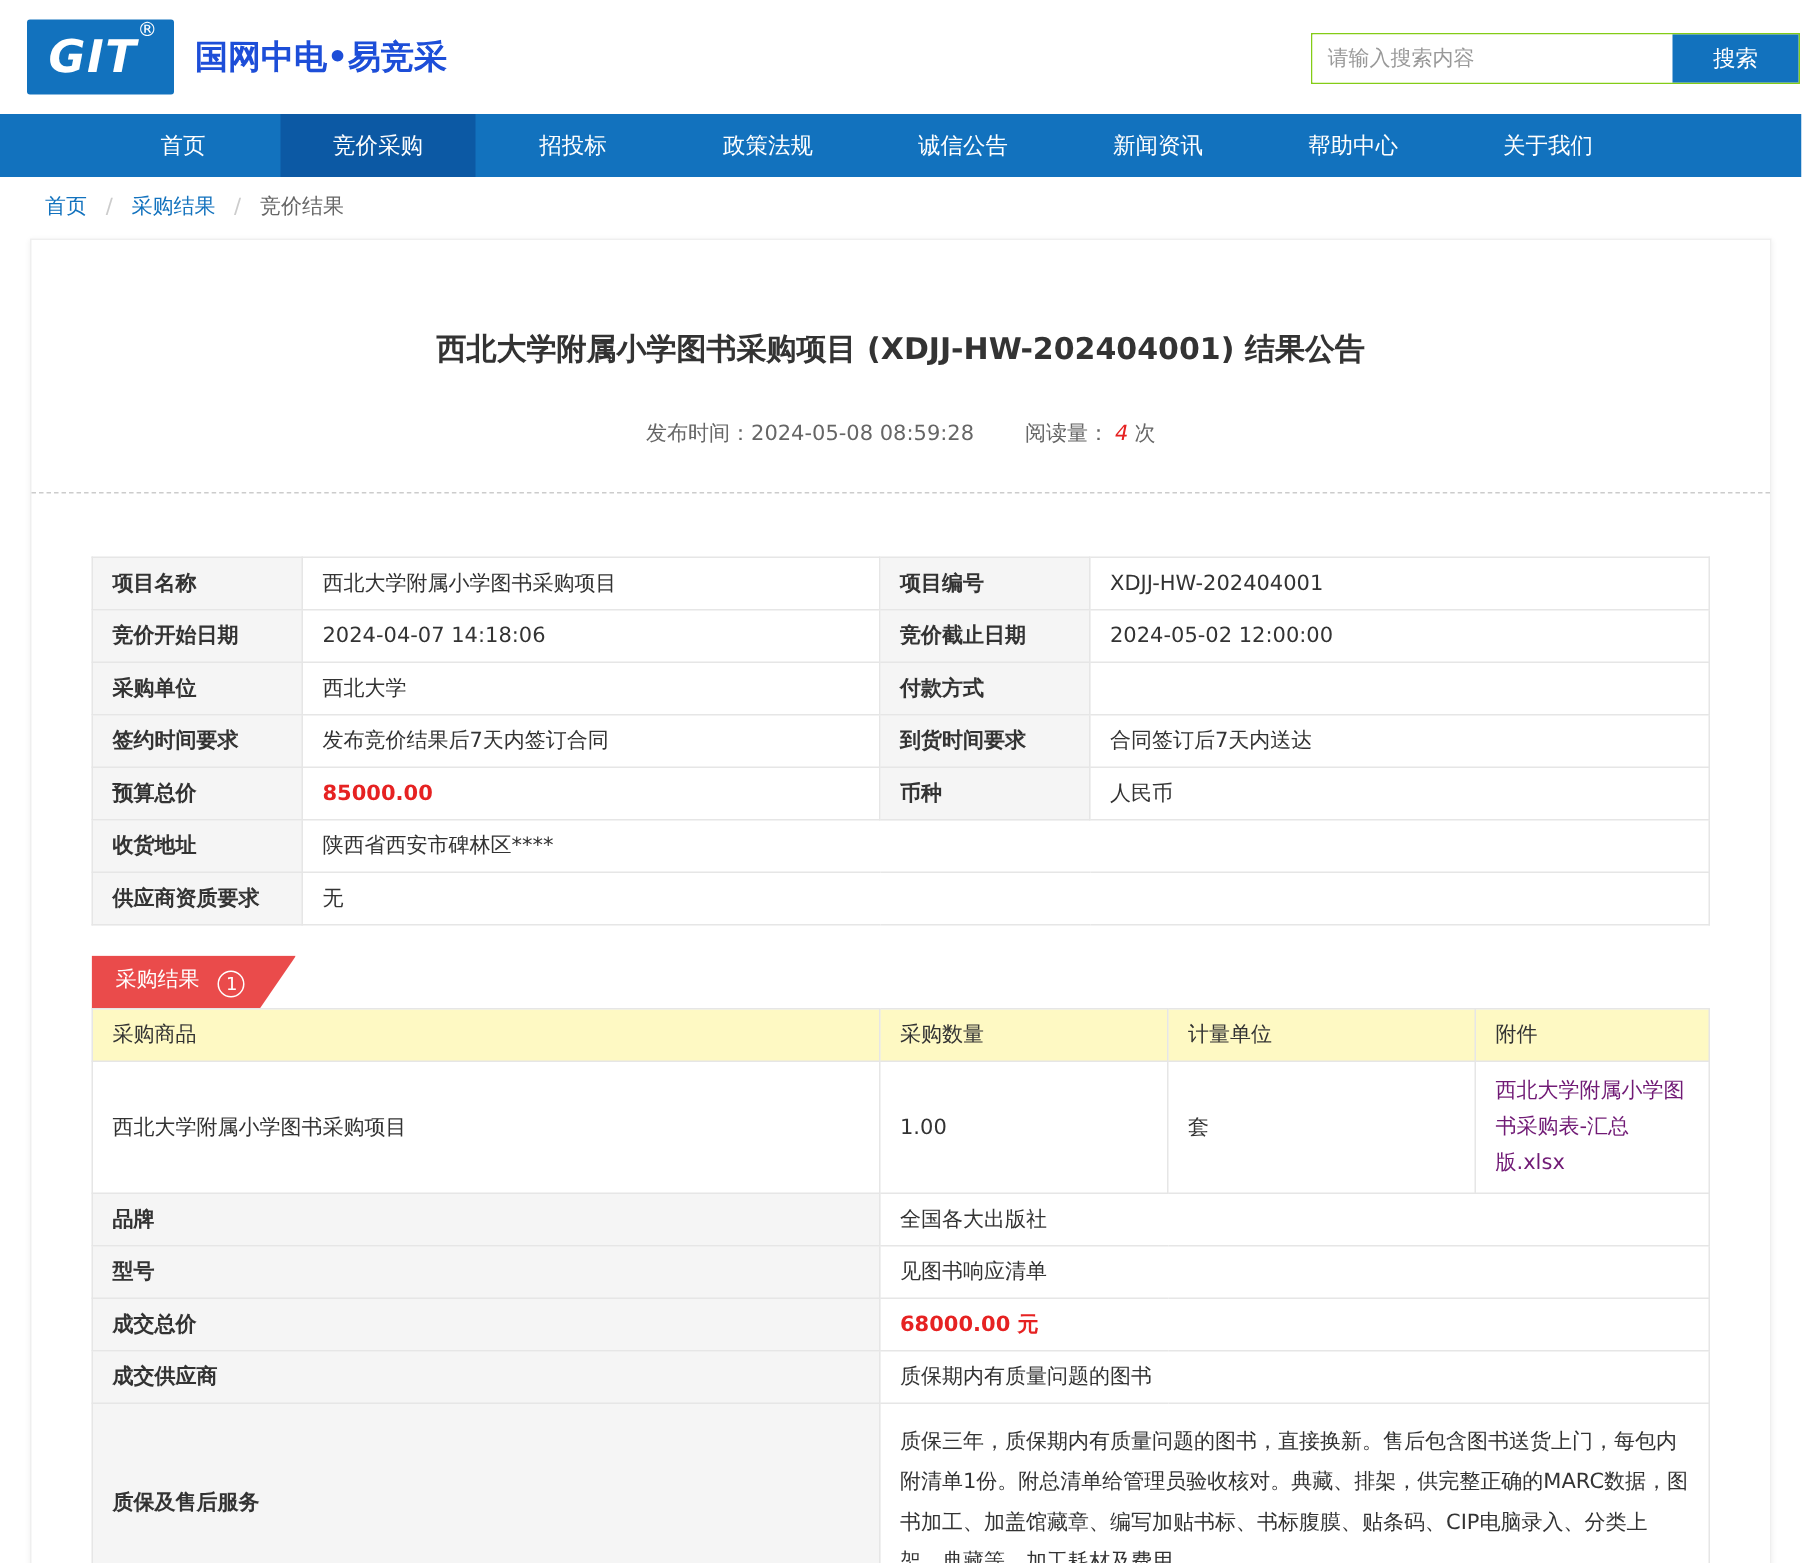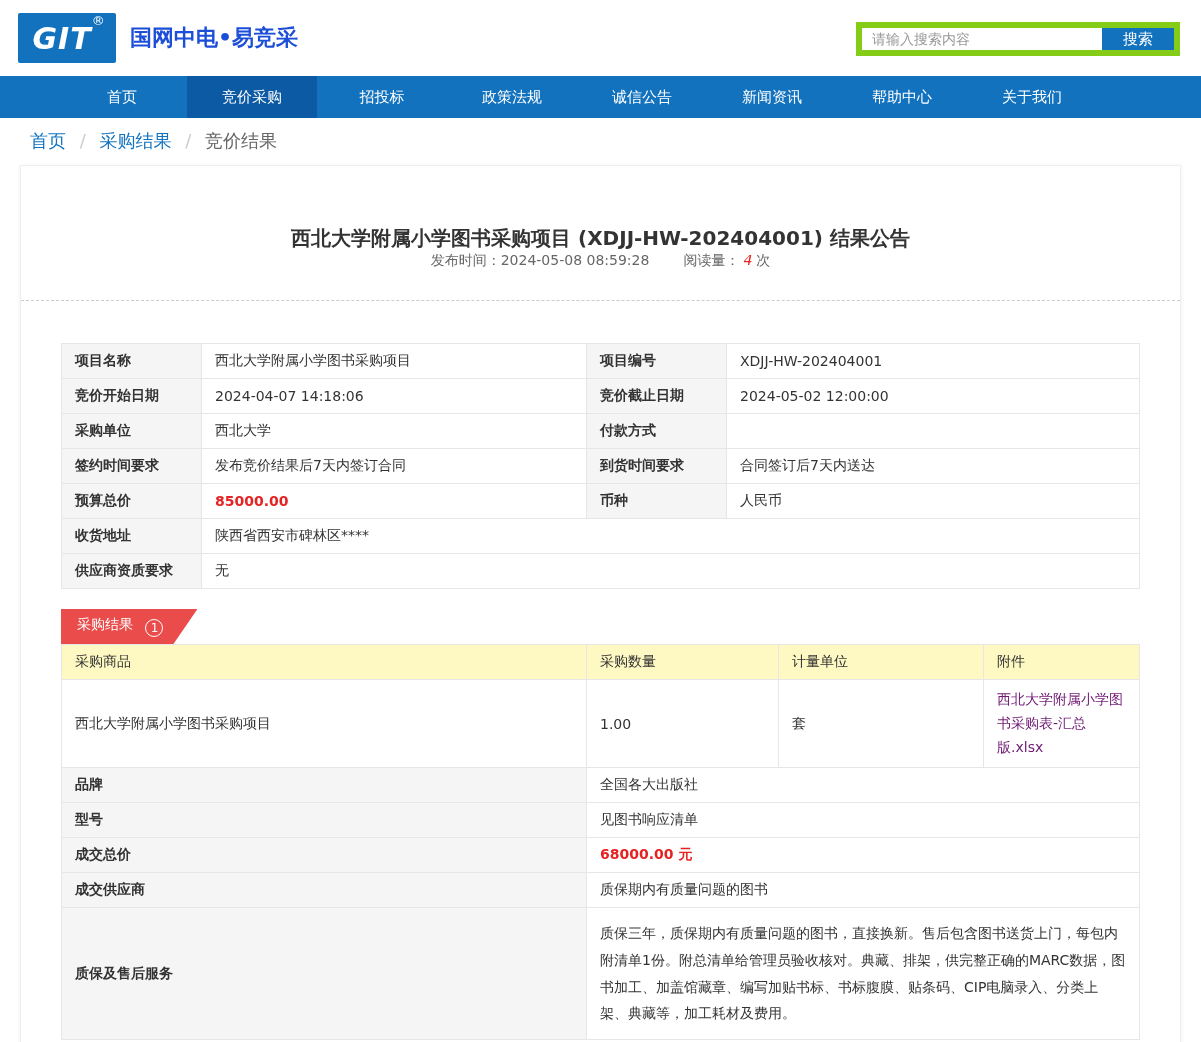--- a/index.html
+++ b/index.html
@@ -5,40 +5,40 @@
   * { margin: 0; padding: 0; box-sizing: border-box; }
   html, body { width: 1201px; background: #fff; font-family: "DejaVu Sans", "Liberation Sans", sans-serif; color: #333; }
   body { position: relative; min-height: 1042px; }
 
   
   .top-header { height: 76px; background: #fff; position: relative; display: flex; align-items: center; padding: 0 13px 0 18px; }
   .logo-box { width: 98px; height: 50px; background: #1272be; color: #fff; display: flex; align-items: center; justify-content: center; border-radius: 2px; }
   .logo-text { font-size: 30px; font-weight: bold; font-style: italic; letter-spacing: 1px; position: relative; padding-right: 10px; }
   .logo-reg { position: absolute; top: -8px; right: -4px; font-size: 13px; font-style: normal; font-weight: normal; }
   .site-title { font-size: 22px; font-weight: bold; color: #1d4ed8; margin-left: 14px; }
-  .search-group { position: absolute; right: 21px; top: 22px; display: flex; height: 34px; border: 6px solid #84cc16; }
+  .search-group { position: absolute; right: 1px; top: 22px; display: flex; height: 34px; border: 1px solid #84cc16; }
   .search-input { width: 240px; height: 100%; border: none; outline: none; padding: 0 10px; font-size: 14px; color: #333; font-family: inherit; }
   .search-input::placeholder { color: #999; }
-  .search-btn { width: 72px; height: 100%; background: #1272be; color: #fff; border: none; font-size: 15px; cursor: pointer; font-family: inherit; }
+  .search-btn { width: 84px; height: 100%; background: #1272be; color: #fff; border: none; font-size: 15px; cursor: pointer; font-family: inherit; }
 
   
   .nav-bar { height: 42px; background: #1272be; display: flex; padding-left: 57px; }
   .nav-item { width: 130px; height: 42px; line-height: 42px; text-align: center; color: #fff; font-size: 15px; text-decoration: none; display: block; }
   .nav-item.active { background: #0c59a4; }
 
   
-  .breadcrumb { padding: 11px 30px 12px; font-size: 18px; color: #999; }
+  .breadcrumb { padding: 11px 30px 12px; font-size: 14px; color: #999; }
   .breadcrumb a { color: #1272be; text-decoration: none; }
   .breadcrumb .sep { color: #ccc; margin: 0 8px; }
   .breadcrumb .current { color: #666; }
 
   
   .card { margin: 0 20px 20px; background: #fff; border: 1px solid #efefef; box-shadow: 0 1px 4px rgba(0,0,0,.07); padding: 40px 40px 62px; }
   .article-title { text-align: center; font-size: 20px; font-weight: bold; color: #333; margin-top: 19px; }
-  .article-meta { text-align: center; font-size: 14px; color: #666; }
+  .article-meta { text-align: center; font-size: 14px; color: #666; margin-top: 34px; }
   .article-meta .views-label { margin-left: 34px; }
   .article-meta .views-count { color: #e62222; font-style: italic; margin: 0 4px; }
   .dashed-divider { border: none; border-top: 1px dashed #ccc; margin: 30px -40px 0; }
 
   
   table { border-collapse: collapse; width: 100%; font-size: 14px; }
   .info-table { margin-top: 42px; }
   td, th { border: 1px solid #e6e6e6; padding: 8px 13px; text-align: left; vertical-align: middle; }
   .label-cell { background: #f5f5f5; font-weight: bold; color: #333; width: 140px; }
   .info-table td { height: 35px; }

